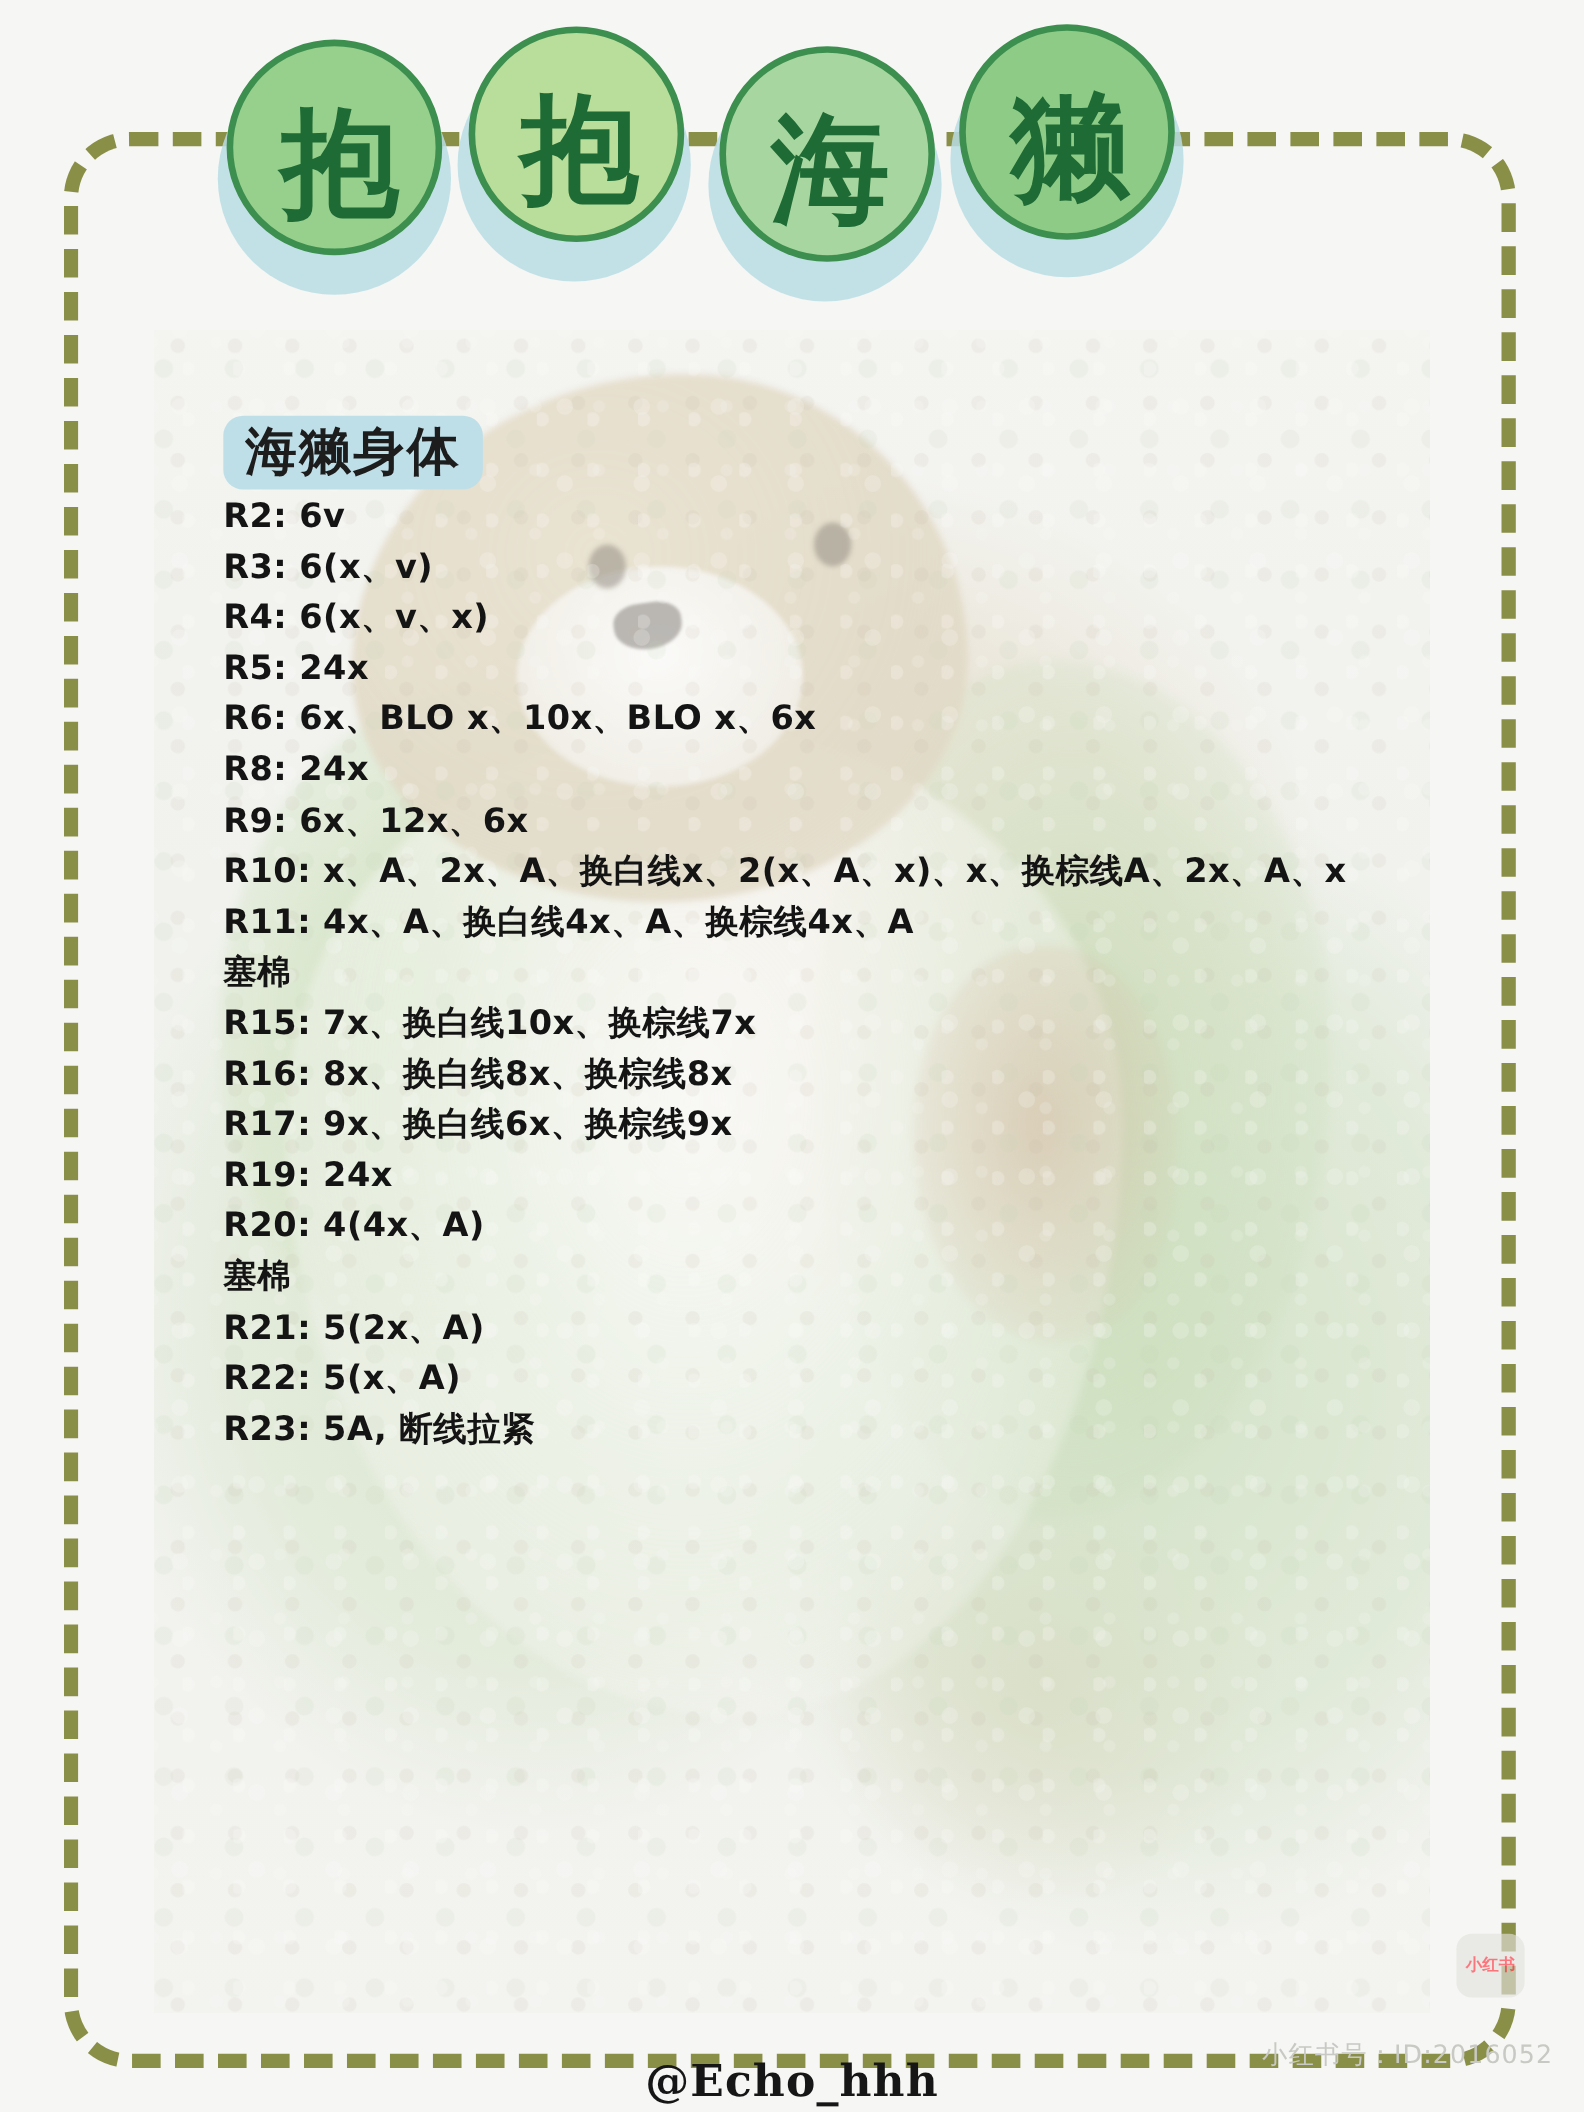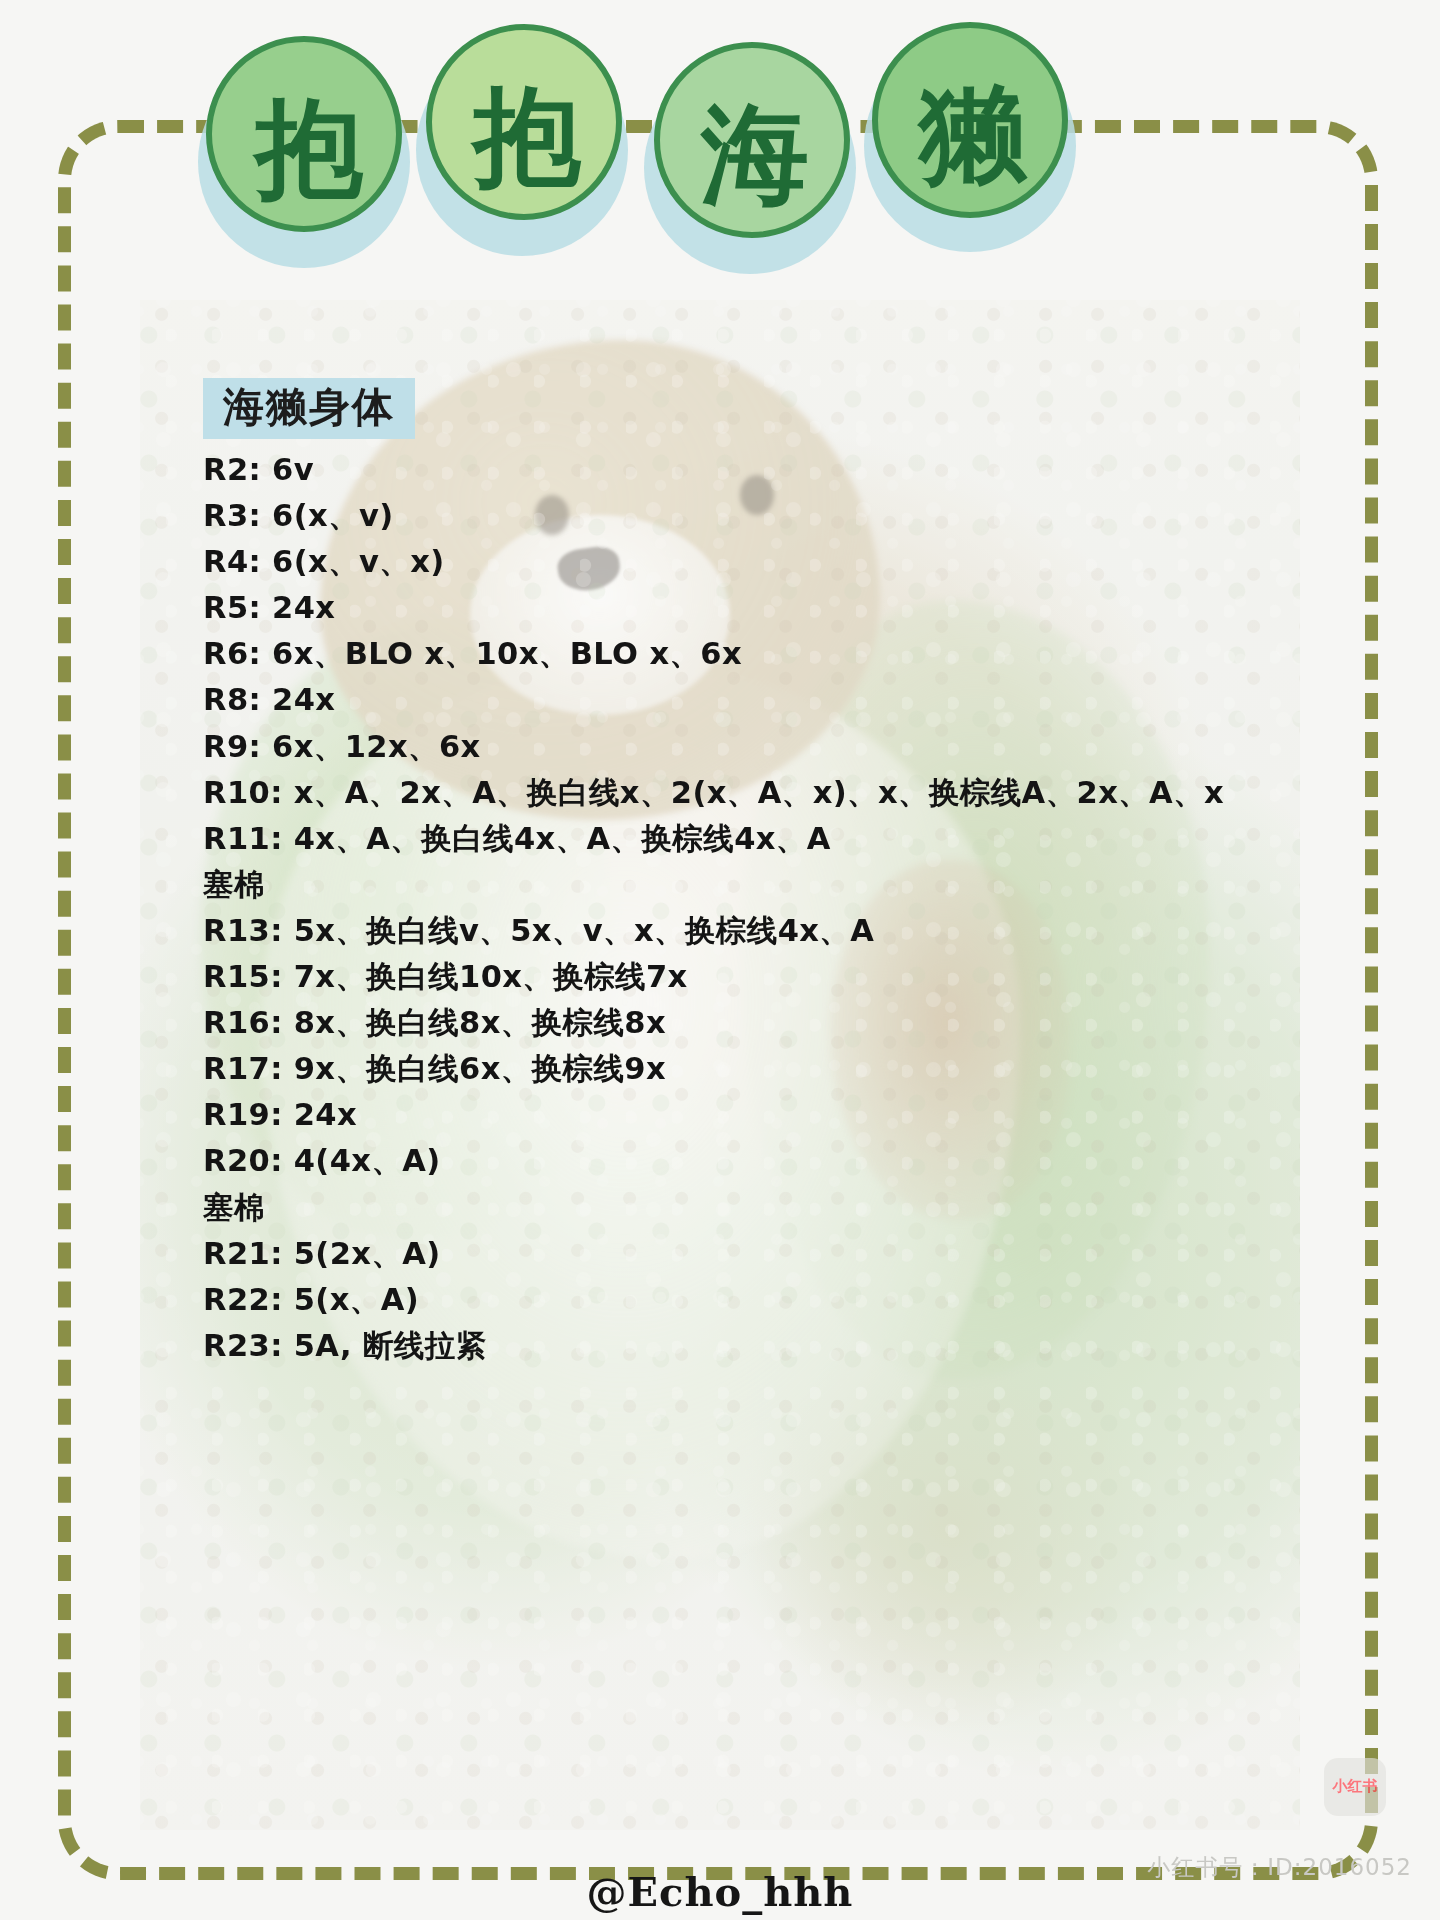--- a/index.html
+++ b/index.html
@@ -204,24 +204,24 @@
   .b4 .halo { background: #b9dde4; left: 2px; top: 22px; }
   .b4 .disc { background: #8ecb86; left: 10px; top: 4px; }
   .b4 .char { left: 2px; top: -8px; }
 
   
   .section-chip {
     position: absolute;
     left: 203px;
     top: 378px;
     background: #bfdfe8;
-    border-radius: 0;
+    border-radius: 18px;
     padding: 9px 20px 11px 20px;
     font-family: "DejaVu Sans", "Liberation Sans", sans-serif;
-    font-size: 41px;
+    font-size: 47px;
     font-weight: 700;
     color: #1d1d1d;
     letter-spacing: 2px;
     line-height: 1;
   }
 
   
   .rows {
     position: absolute;
     left: 203px;
@@ -337,21 +337,20 @@
       <div class="row">R2: 6v</div>
       <div class="row">R3: 6(x、v)</div>
       <div class="row">R4: 6(x、v、x)</div>
       <div class="row">R5: 24x</div>
       <div class="row">R6: 6x、BLO x、10x、BLO x、6x</div>
       <div class="row">R8: 24x</div>
       <div class="row">R9: 6x、12x、6x</div>
       <div class="row">R10: x、A、2x、A、换白线x、2(x、A、x)、x、换棕线A、2x、A、x</div>
       <div class="row">R11: 4x、A、换白线4x、A、换棕线4x、A</div>
       <div class="row">塞棉</div>
-      <div class="row">R13: 5x、换白线v、5x、v、x、换棕线4x、A</div>
       <div class="row">R15: 7x、换白线10x、换棕线7x</div>
       <div class="row">R16: 8x、换白线8x、换棕线8x</div>
       <div class="row">R17: 9x、换白线6x、换棕线9x</div>
       <div class="row">R19: 24x</div>
       <div class="row">R20: 4(4x、A)</div>
       <div class="row">塞棉</div>
       <div class="row">R21: 5(2x、A)</div>
       <div class="row">R22: 5(x、A)</div>
       <div class="row">R23: 5A, 断线拉紧</div>
     </div>

